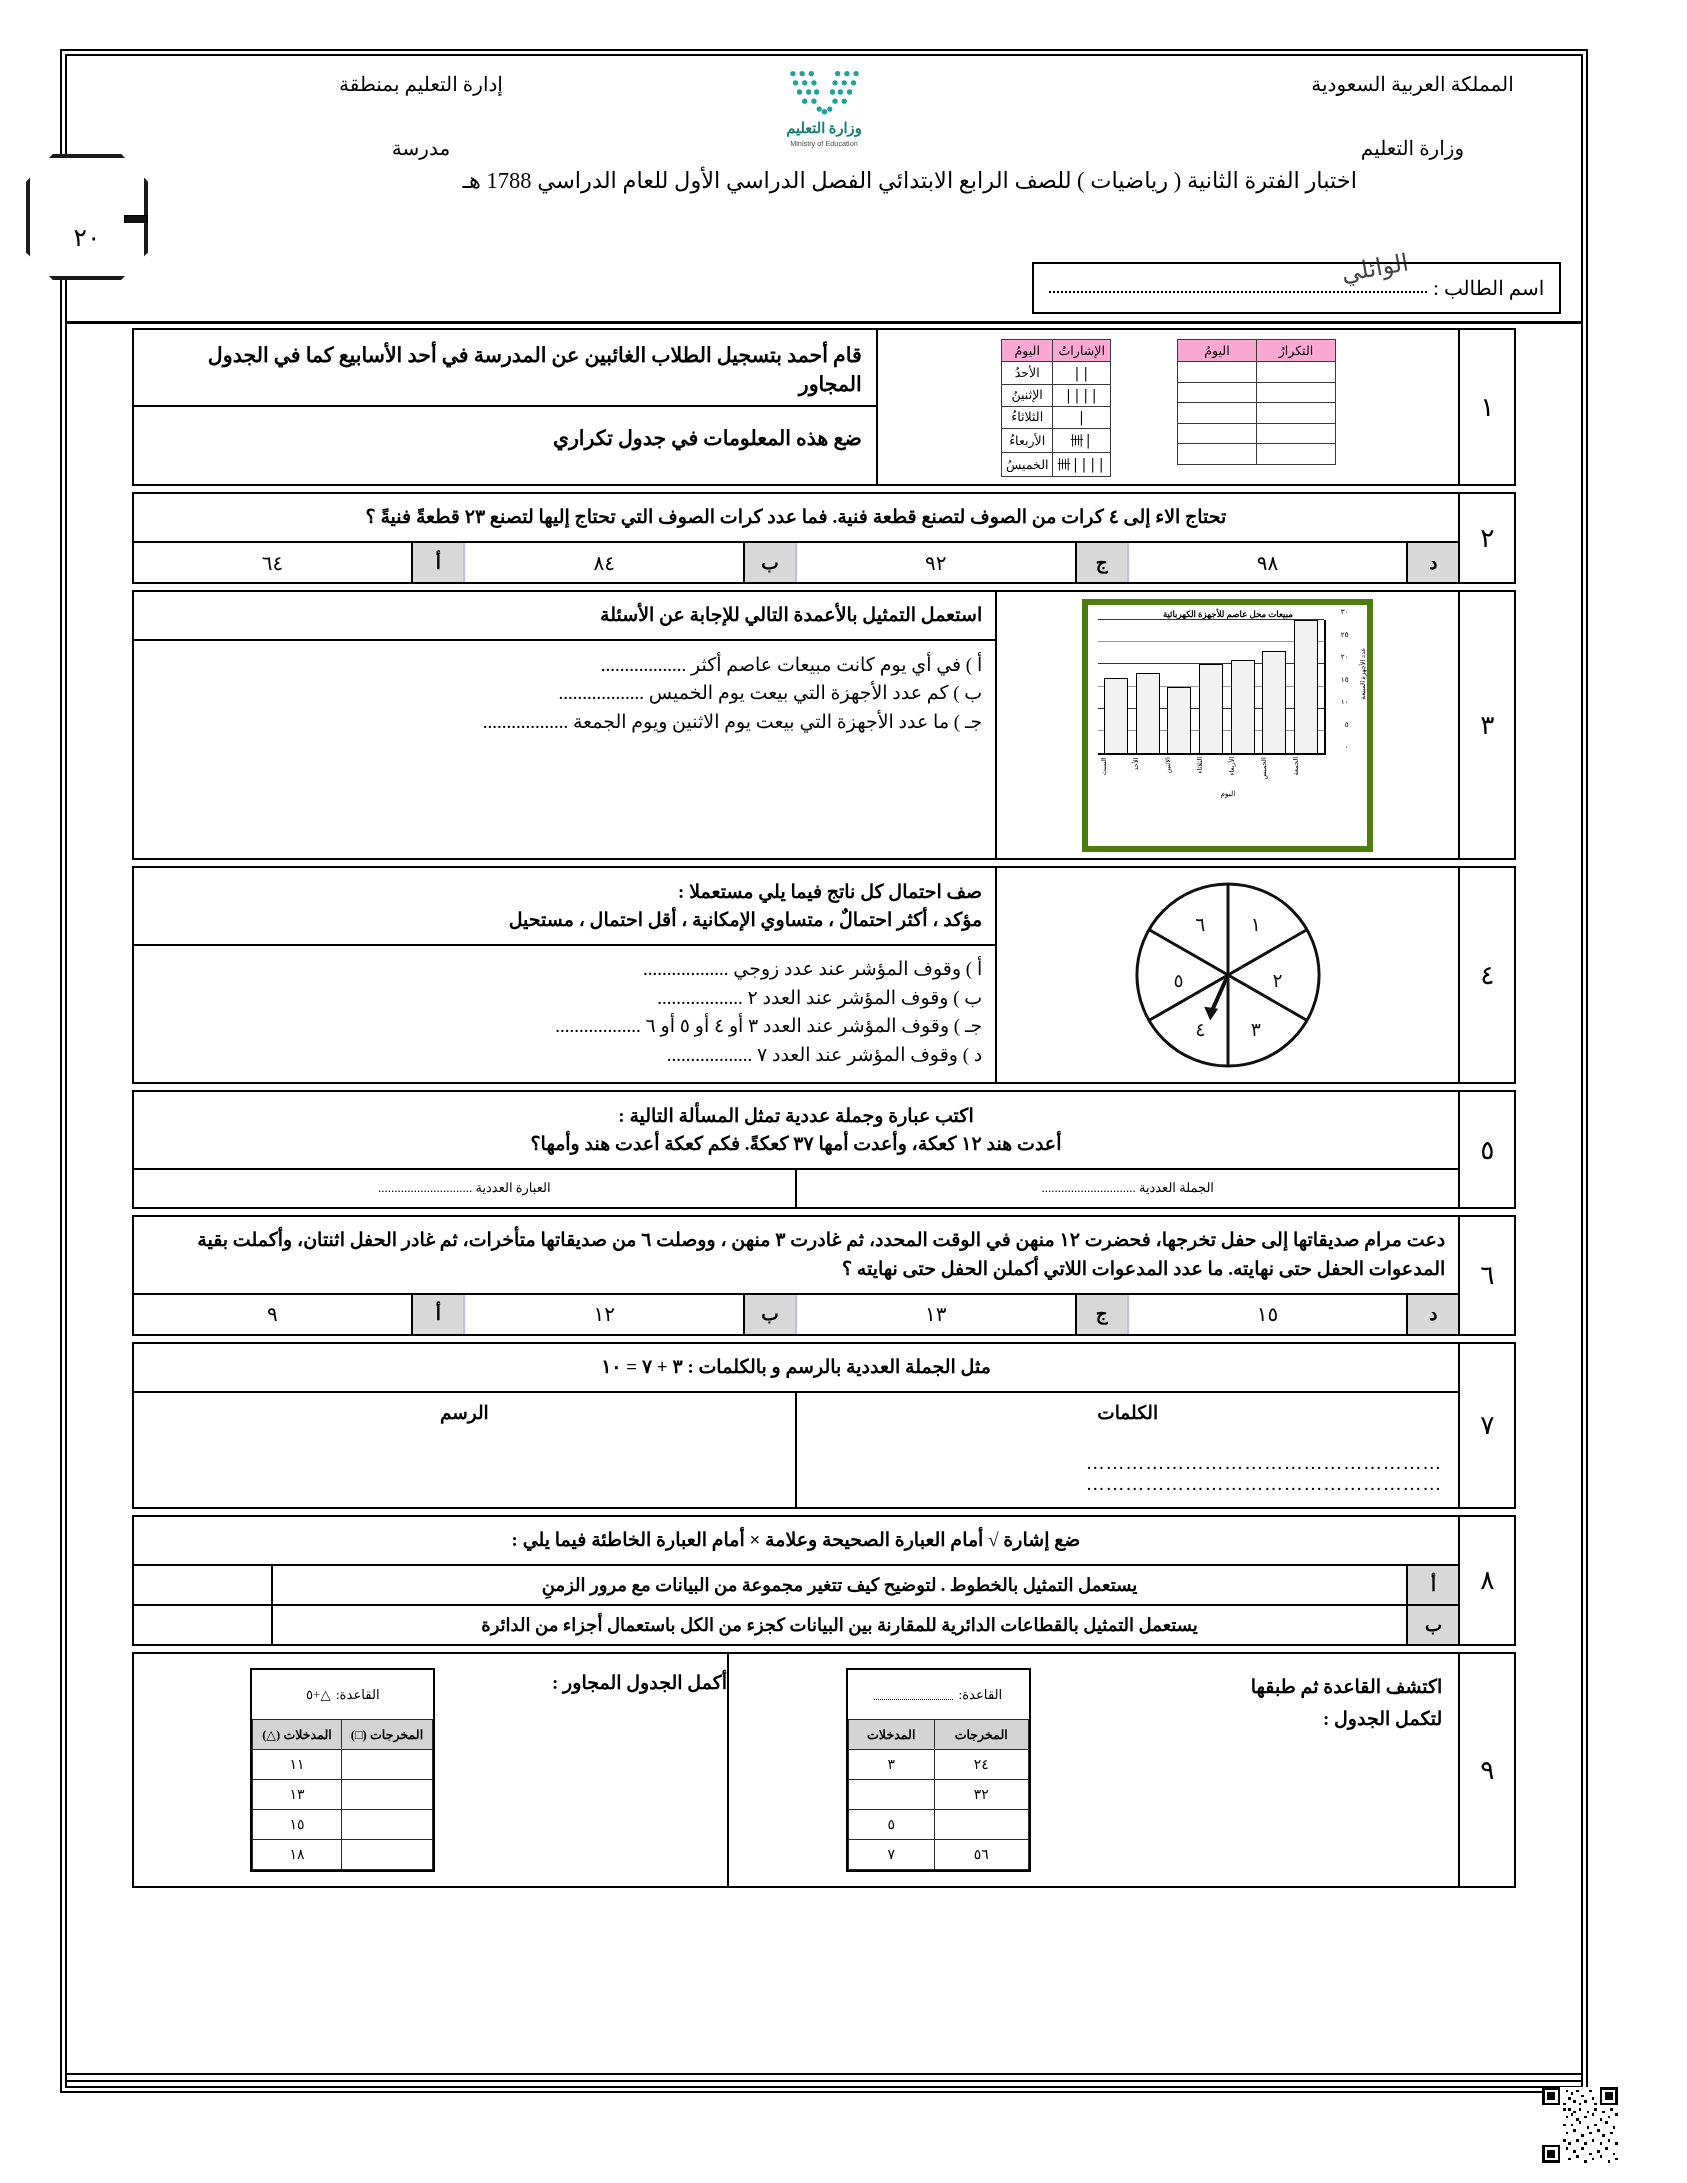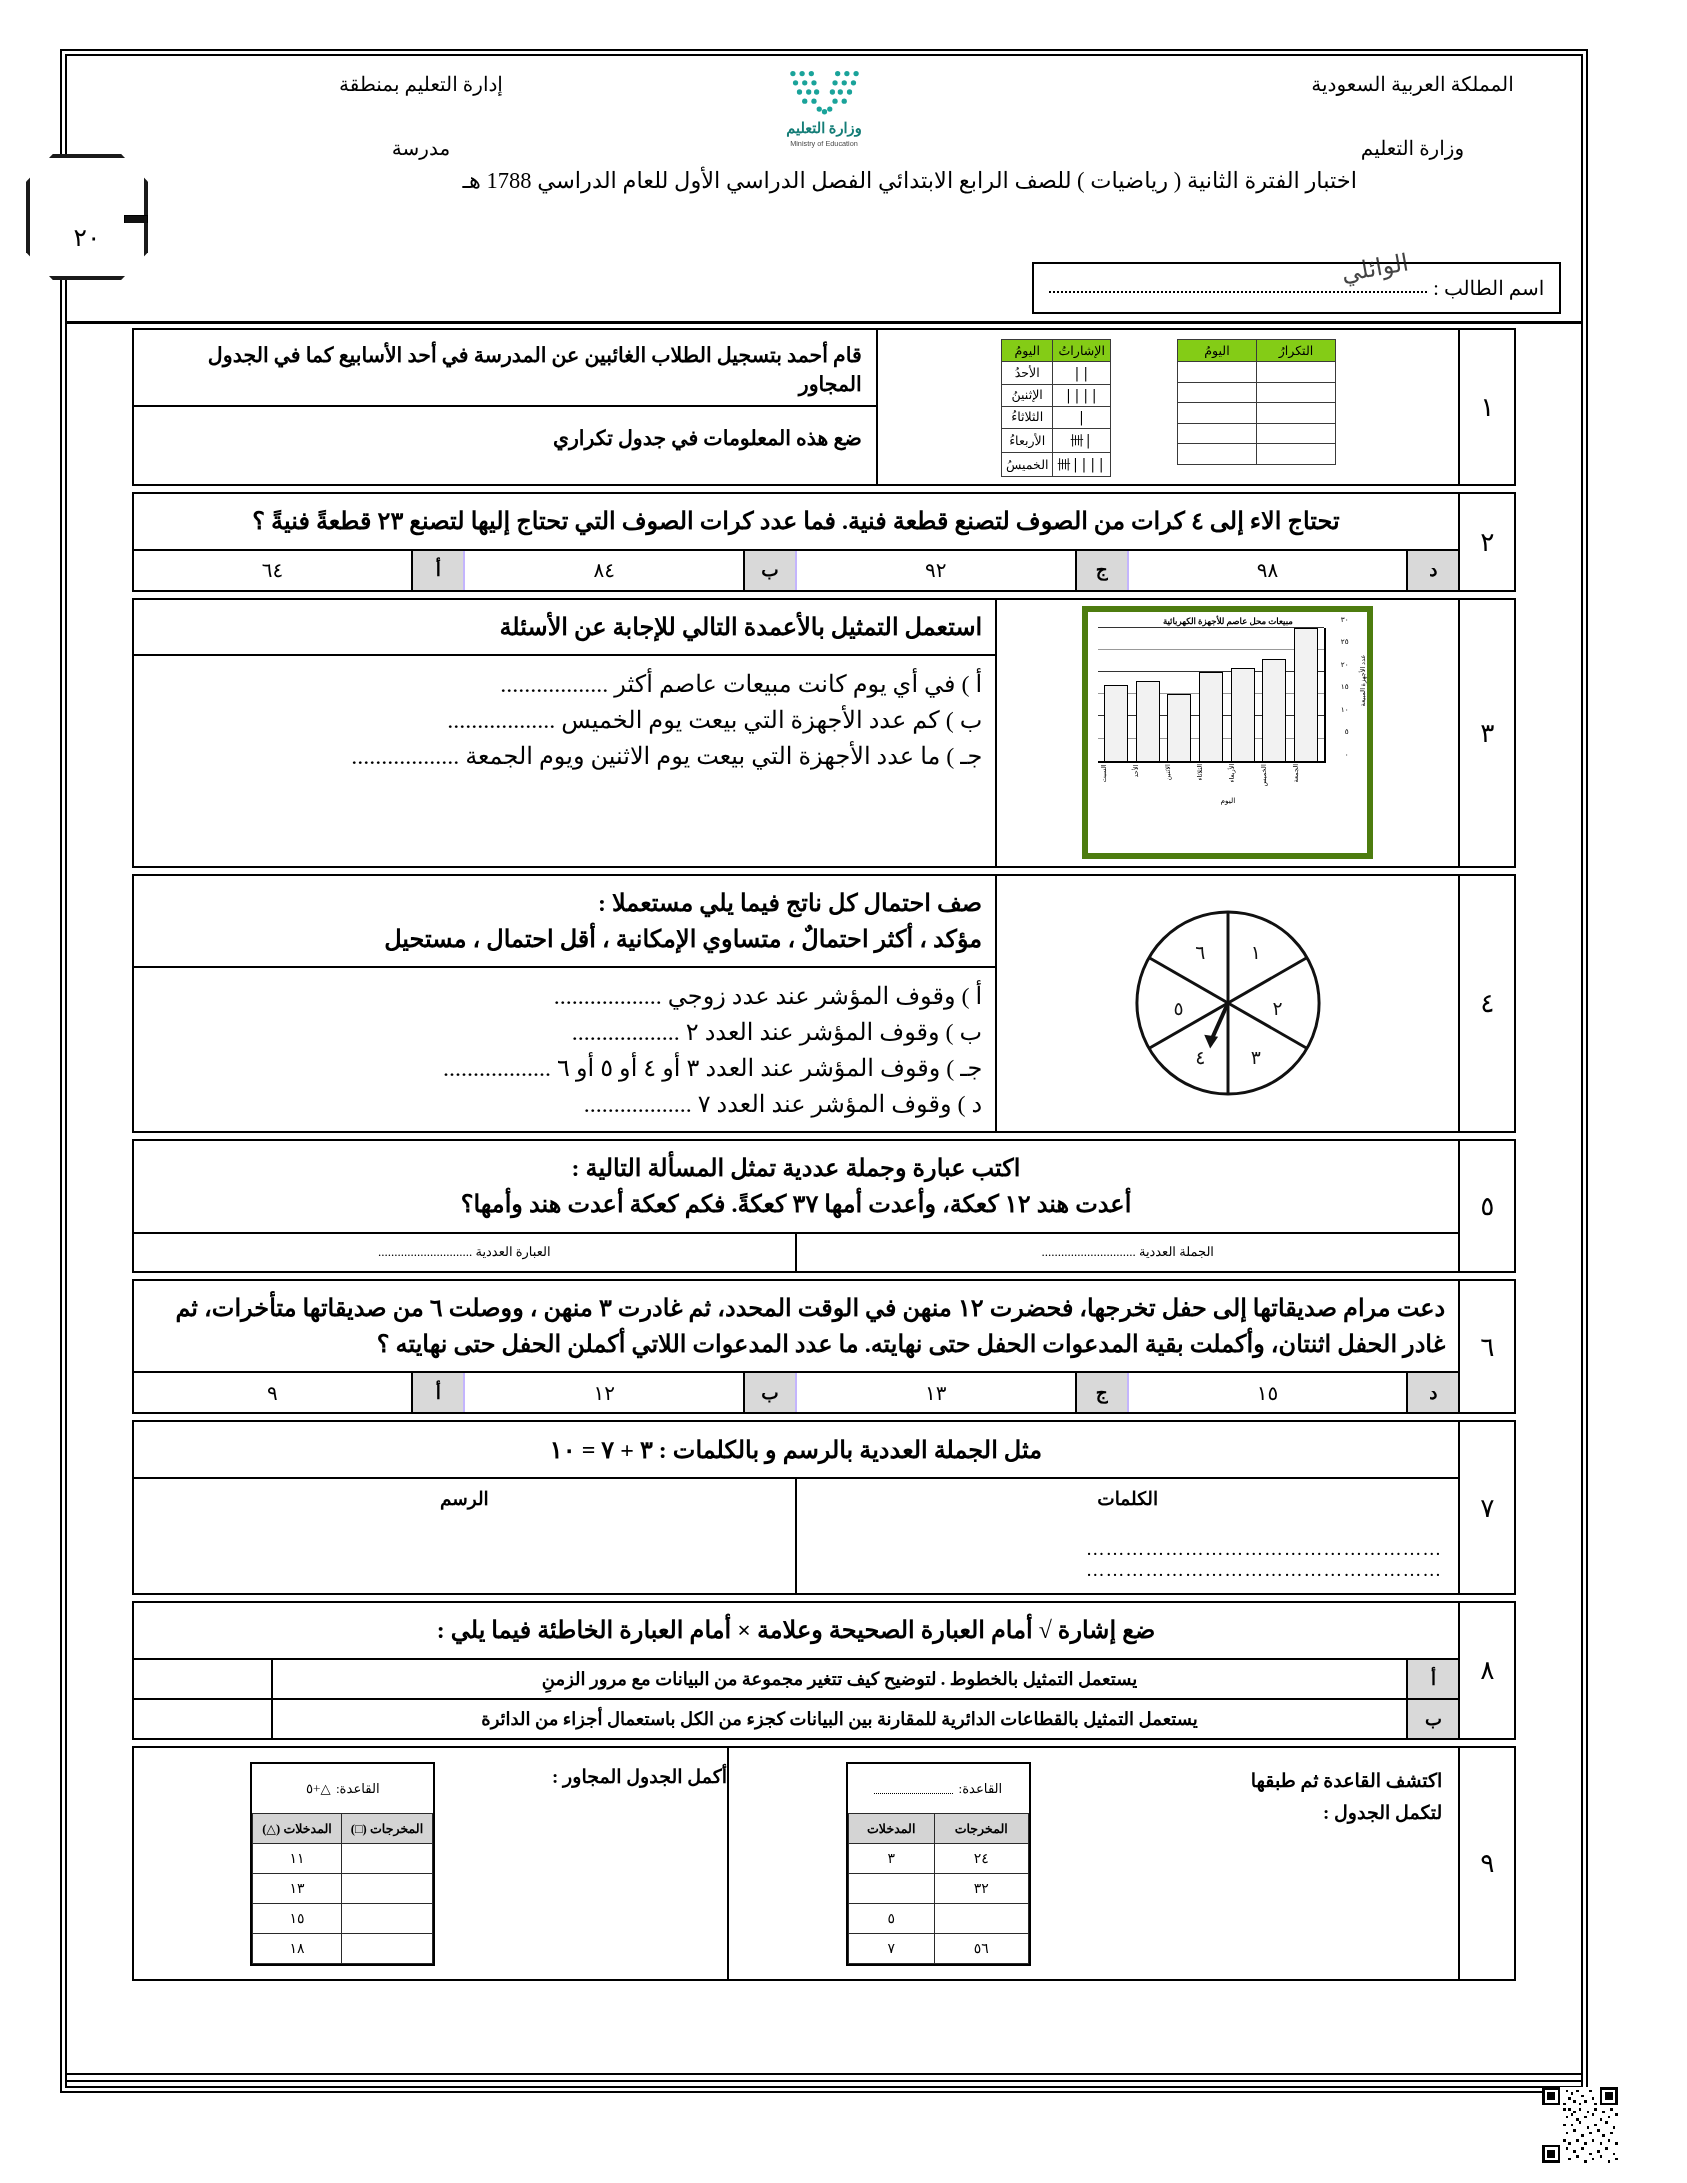--- a/index.html
+++ b/index.html
@@ -128,21 +128,21 @@
   }
   .qnum {
     width:56px; flex:0 0 56px;
     border-left:2.6px solid #000;
     display:flex; align-items:center; justify-content:center;
     font-size:26.5px;
   }
   .qbody { flex:1; min-width:0; }
 
   .qtext {
-    font-size:24px; line-height:1.5;
+    font-size:19px; line-height:1.5;
     padding:9.3px 13.2px;
   }
   .qtext.b { font-weight:bold; }
   .qtext.center { text-align:center; }
   .divider { border-top:2.6px solid #000; }
   .dotline { letter-spacing:1.3px; }
 
   
   .mcq {
     display:flex; flex-direction:row;
@@ -168,21 +168,21 @@
   table.mini {
     border-collapse: collapse;
     font-size:12.6px;
     background:#fff;
   }
   table.mini th, table.mini td {
     border:1.3px solid #3a3a3a;
     text-align:center;
     padding:2.6px 4px;
   }
-  table.mini th { background:#84cc16; font-weight:normal; }
+  table.mini th { background:#f9a8d4; font-weight:normal; }
 
   
   .q1-flex { display:flex; flex-direction:row; }
   .q1-left {
     flex:0 0 582px;
     border-left:2.6px solid #000;
     display:flex; flex-direction:row;
     align-items:flex-start;
     justify-content:center;
     gap:66px;

